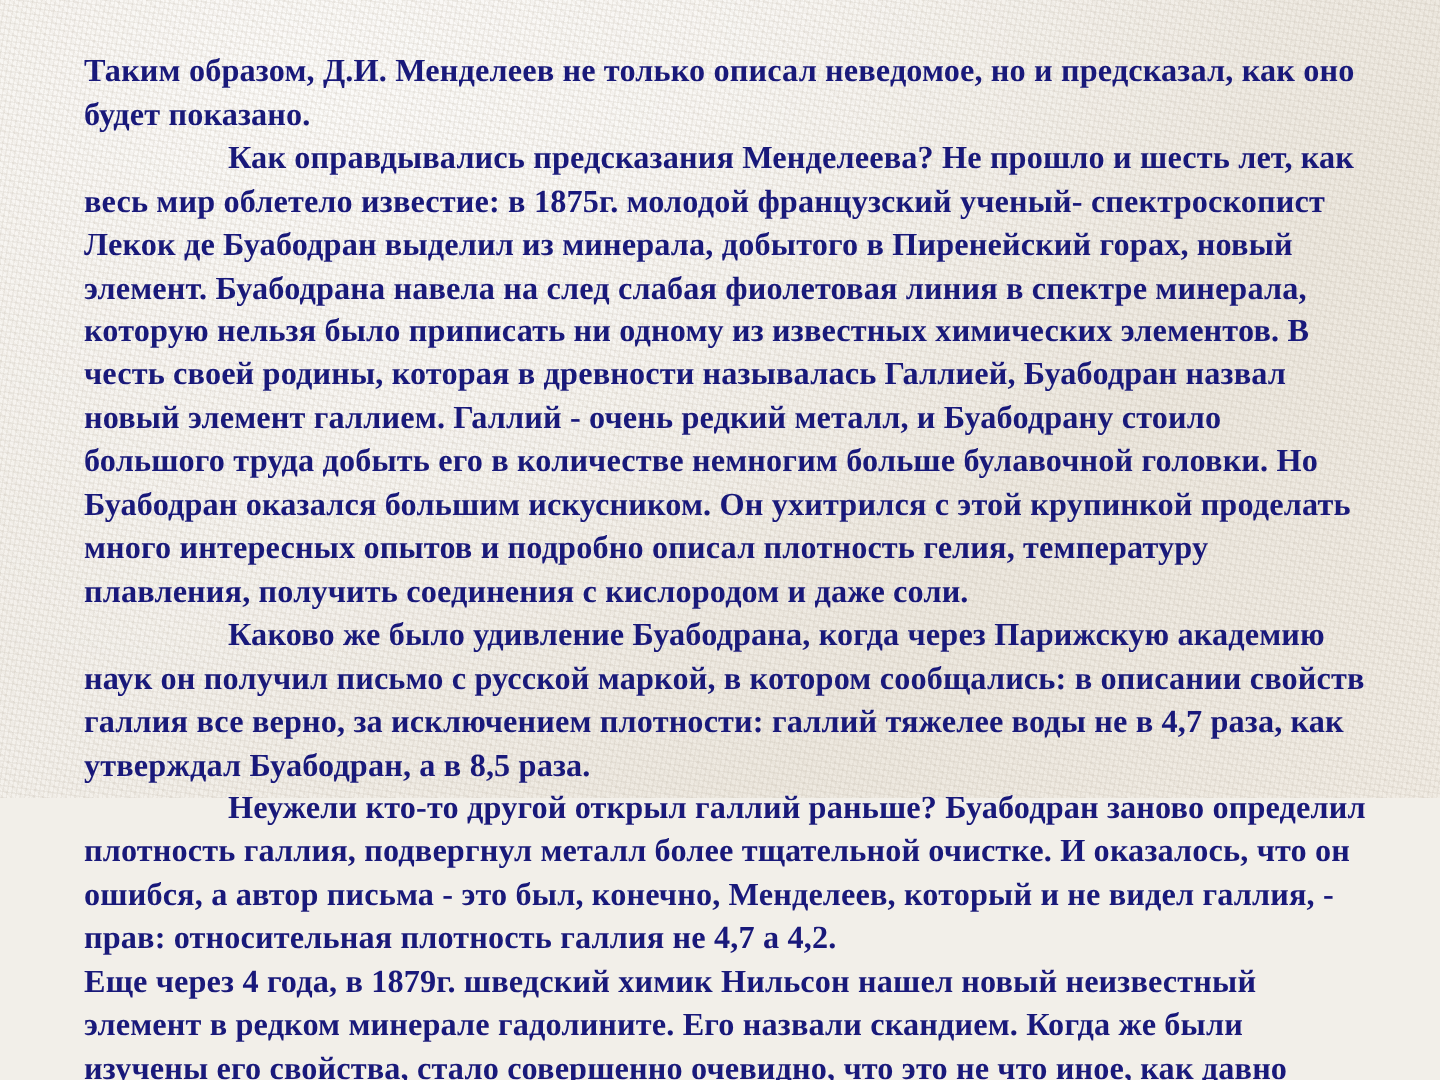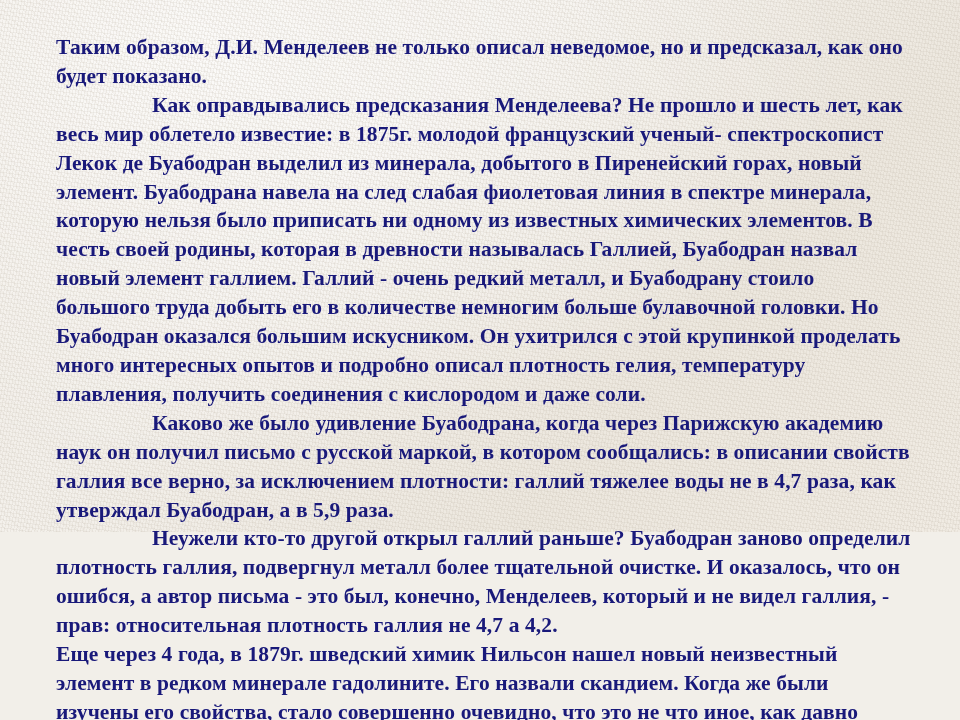--- a/index.html
+++ b/index.html
@@ -46,17 +46,17 @@
     text-indent: 96px;
   }
 </style>
 </head>
 <body>
 
 <div id="slide">
   <div id="text-body">
     <p class="para">Таким образом, Д.И. Менделеев не только описал неведомое, но и предсказал, как оно будет показано.</p>
     <p class="para indent">Как оправдывались предсказания Менделеева?   Не прошло и шесть лет, как весь мир облетело известие: в 1875г. молодой французский ученый- спектроскопист Лекок де Буабодран выделил из минерала, добытого в Пиренейский горах, новый элемент. Буабодрана навела на след слабая фиолетовая линия в спектре минерала, которую нельзя было приписать ни одному из известных химических элементов. В честь своей родины, которая в древности называлась Галлией, Буабодран назвал новый элемент галлием. Галлий - очень редкий металл, и Буабодрану стоило большого труда добыть его в количестве немногим больше булавочной головки. Но Буабодран оказался большим искусником.  Он ухитрился с этой крупинкой проделать много интересных опытов и подробно описал плотность гелия, температуру плавления, получить соединения с кислородом и даже соли.</p>
-    <p class="para indent">Каково же было удивление Буабодрана, когда через Парижскую академию наук он получил письмо с русской маркой, в котором сообщались: в описании свойств галлия все верно, за исключением плотности: галлий тяжелее воды не в 4,7 раза, как утверждал Буабодран, а в 5,9 раза.</p>
+    <p class="para indent">Каково же было удивление Буабодрана, когда через Парижскую академию наук он получил письмо с русской маркой, в котором сообщались: в описании свойств галлия все верно, за исключением плотности: галлий тяжелее воды не в 4,7 раза, как утверждал Буабодран, а в 8,5 раза.</p>
     <p class="para indent">Неужели кто-то другой открыл галлий раньше? Буабодран заново определил плотность галлия, подвергнул металл более тщательной очистке.  И оказалось, что он ошибся, а автор письма - это был, конечно, Менделеев, который и не видел галлия, - прав: относительная плотность галлия не 4,7 а 4,2.</p>
     <p class="para">Еще через 4 года, в 1879г. шведский химик Нильсон нашел новый неизвестный элемент в редком минерале гадолините. Его назвали скандием. Когда же были изучены его свойства, стало совершенно очевидно, что это не что иное, как давно известный,  по предсказанием Менделеева, экабор.</p>
   </div>
 </div>
 
 </body></html>

